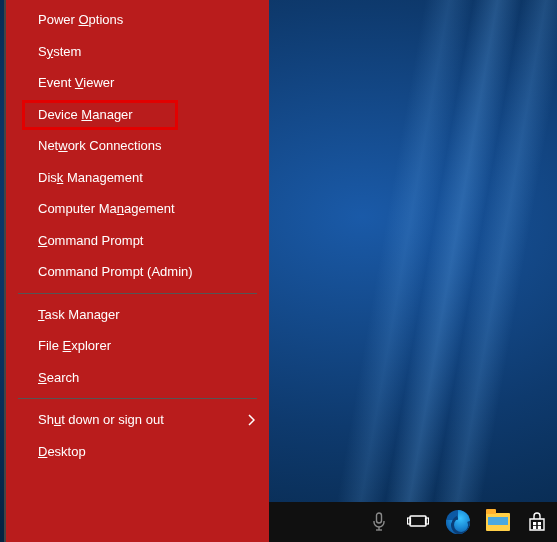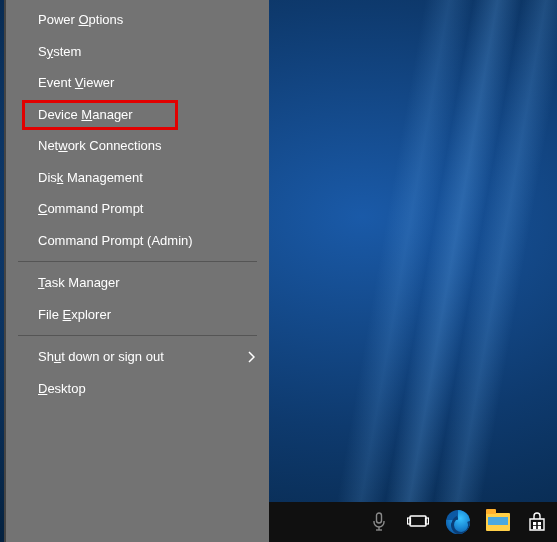--- a/index.html
+++ b/index.html
@@ -26,21 +26,21 @@
       linear-gradient(100deg, rgba(255,255,255,0) 45%, rgba(120,190,255,0.22) 50%, rgba(255,255,255,0) 55%),
       linear-gradient(100deg, rgba(255,255,255,0) 55%, rgba(120,190,255,0.18) 60%, rgba(255,255,255,0) 65%),
       linear-gradient(100deg, rgba(255,255,255,0) 35%, rgba(120,190,255,0.15) 40%, rgba(255,255,255,0) 45%);
   }
   .context-menu {
     position: absolute;
     left: 4px;
     top: 0;
     width: 265px;
     height: 542px;
-    background: #737373;
+    background: #b91c1c;
     color: #fff;
     font-size: 13px;
     padding: 4px 0 0 0;
     border-left: 2px solid #444;
     text-align: right;
   }
   .menu-item {
     height: 31.5px;
     display: flex;
     align-items: center;
@@ -145,31 +145,37 @@
     <div class="menu-item">
       <span class="menu-label">Device <span class="u">M</span>anager</span>
     </div>
     <div class="menu-item">
       <span class="menu-label">Net<span class="u">w</span>ork Connections</span>
     </div>
     <div class="menu-item">
       <span class="menu-label">Dis<span class="u">k</span> Management</span>
     </div>
     <div class="menu-item">
+      <span class="menu-label">Computer Ma<span class="u">n</span>agement</span>
+    </div>
+    <div class="menu-item">
       <span class="menu-label"><span class="u">C</span>ommand Prompt</span>
     </div>
     <div class="menu-item">
       <span class="menu-label">Command Prompt (Admin)</span>
     </div>
     <div class="menu-sep"></div>
     <div class="menu-item">
       <span class="menu-label"><span class="u">T</span>ask Manager</span>
     </div>
     <div class="menu-item">
       <span class="menu-label">File <span class="u">E</span>xplorer</span>
+    </div>
+    <div class="menu-item">
+      <span class="menu-label"><span class="u">S</span>earch</span>
     </div>
     <div class="menu-sep"></div>
     <div class="menu-item">
       <span class="menu-label">Sh<span class="u">u</span>t down or sign out</span>
       <span class="chevron">
         <svg width="8" height="12" viewBox="0 0 8 12">
           <path d="M2 1l5 5-5 5" stroke="#fff" stroke-width="1.5" fill="none"></path>
         </svg>
       </span>
     </div>

